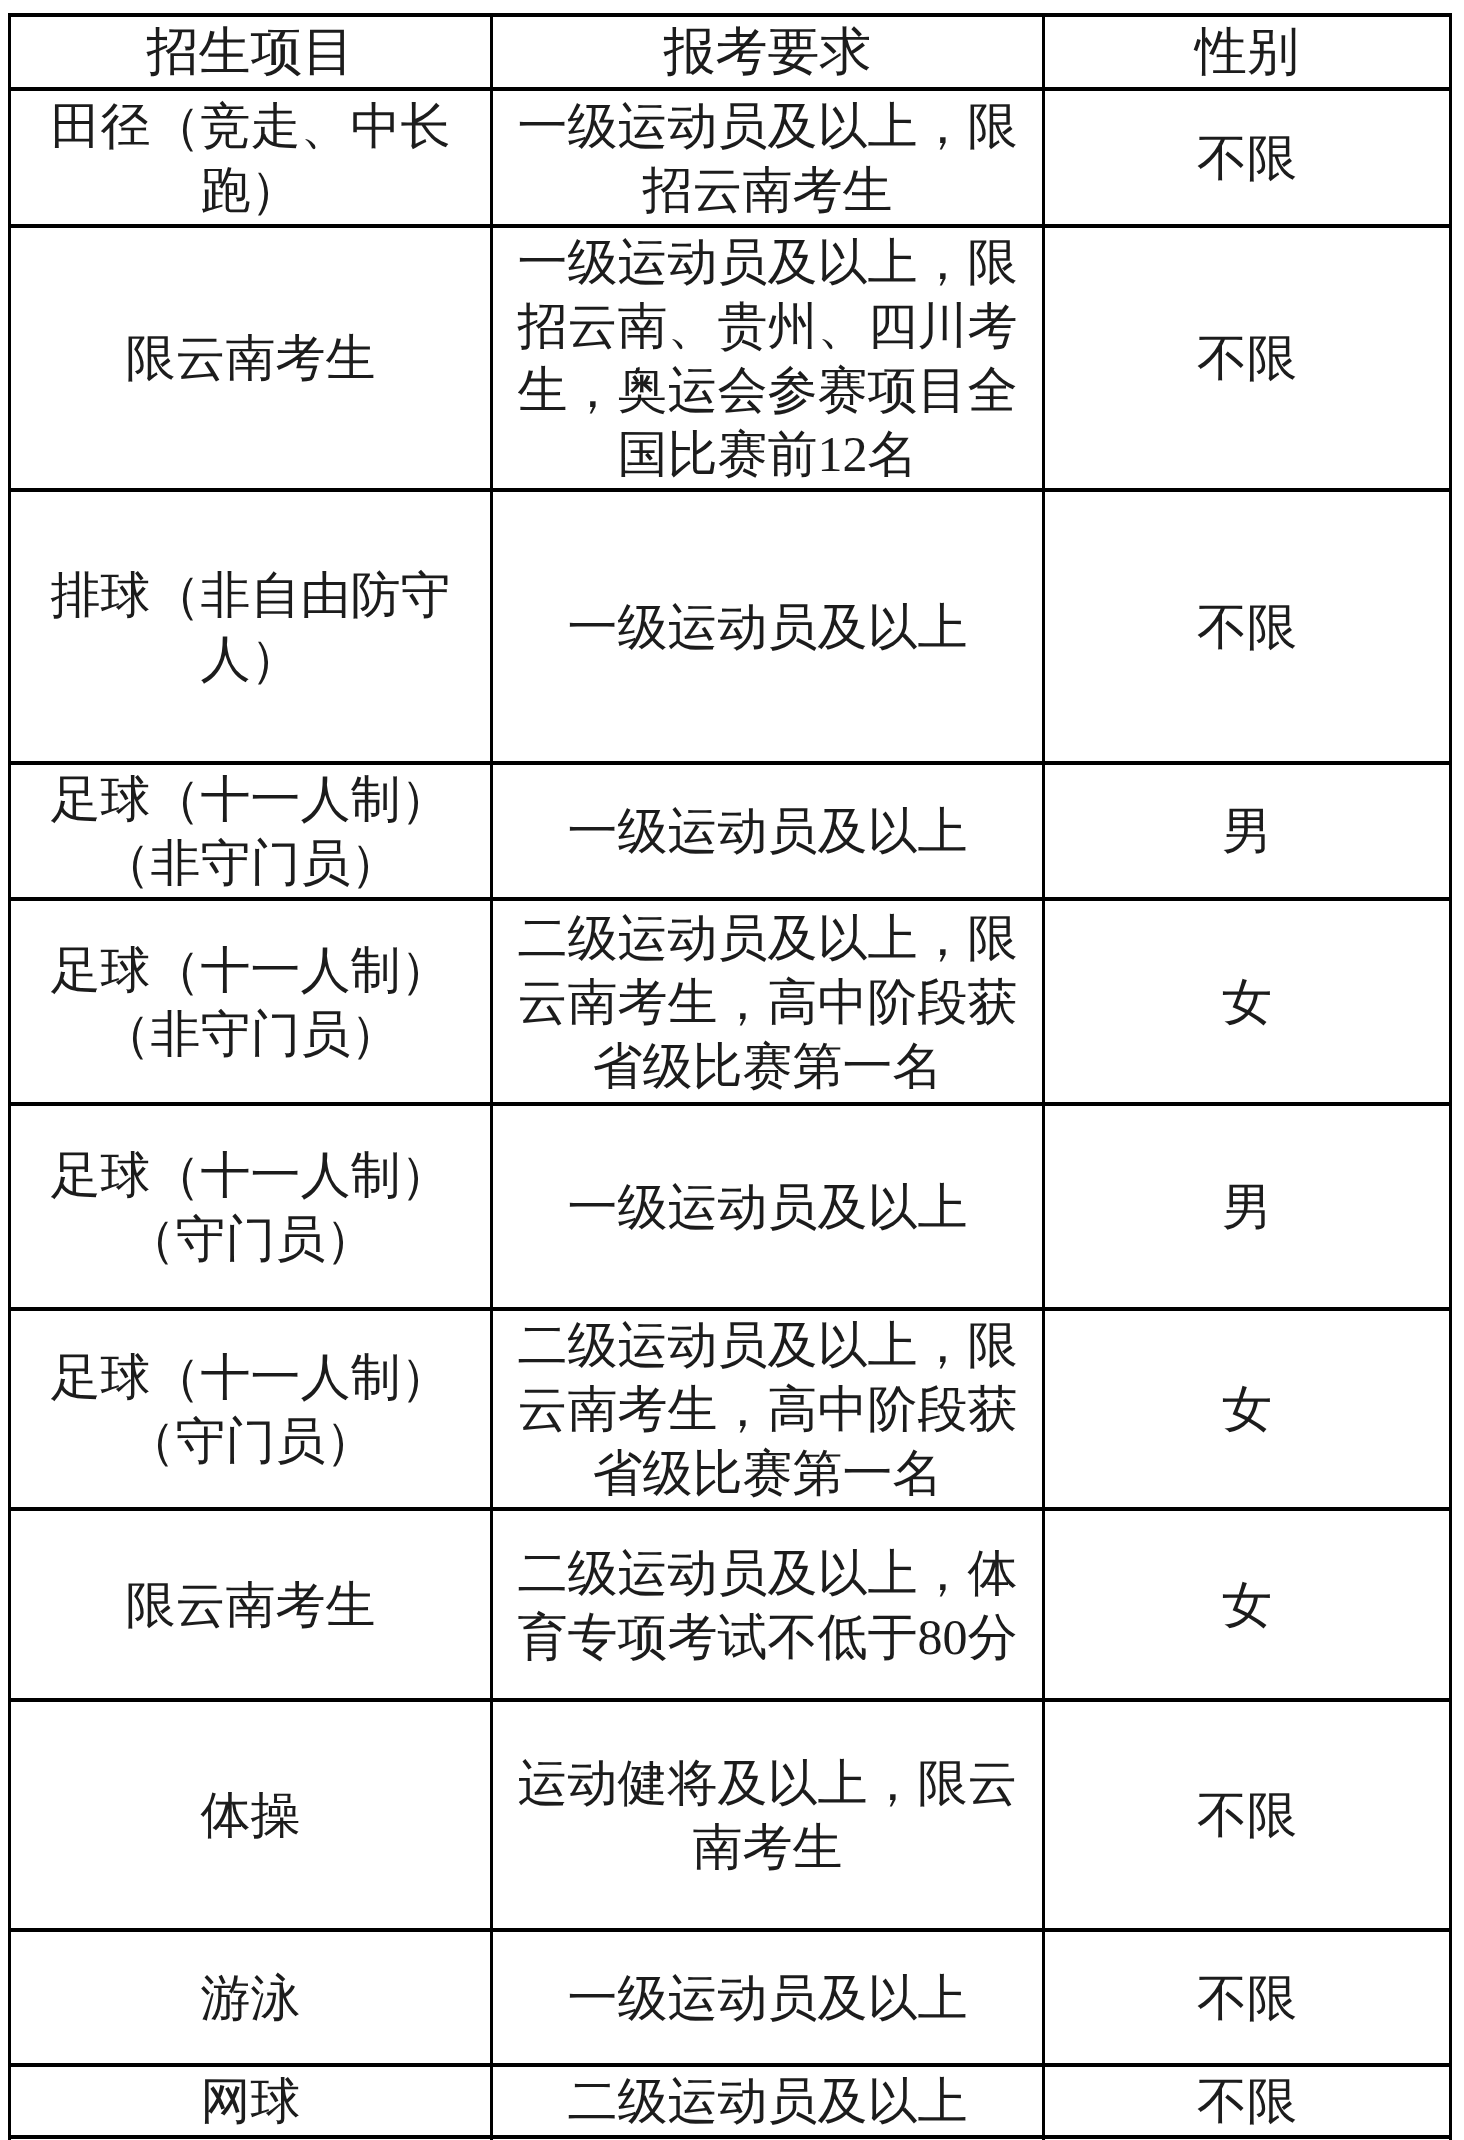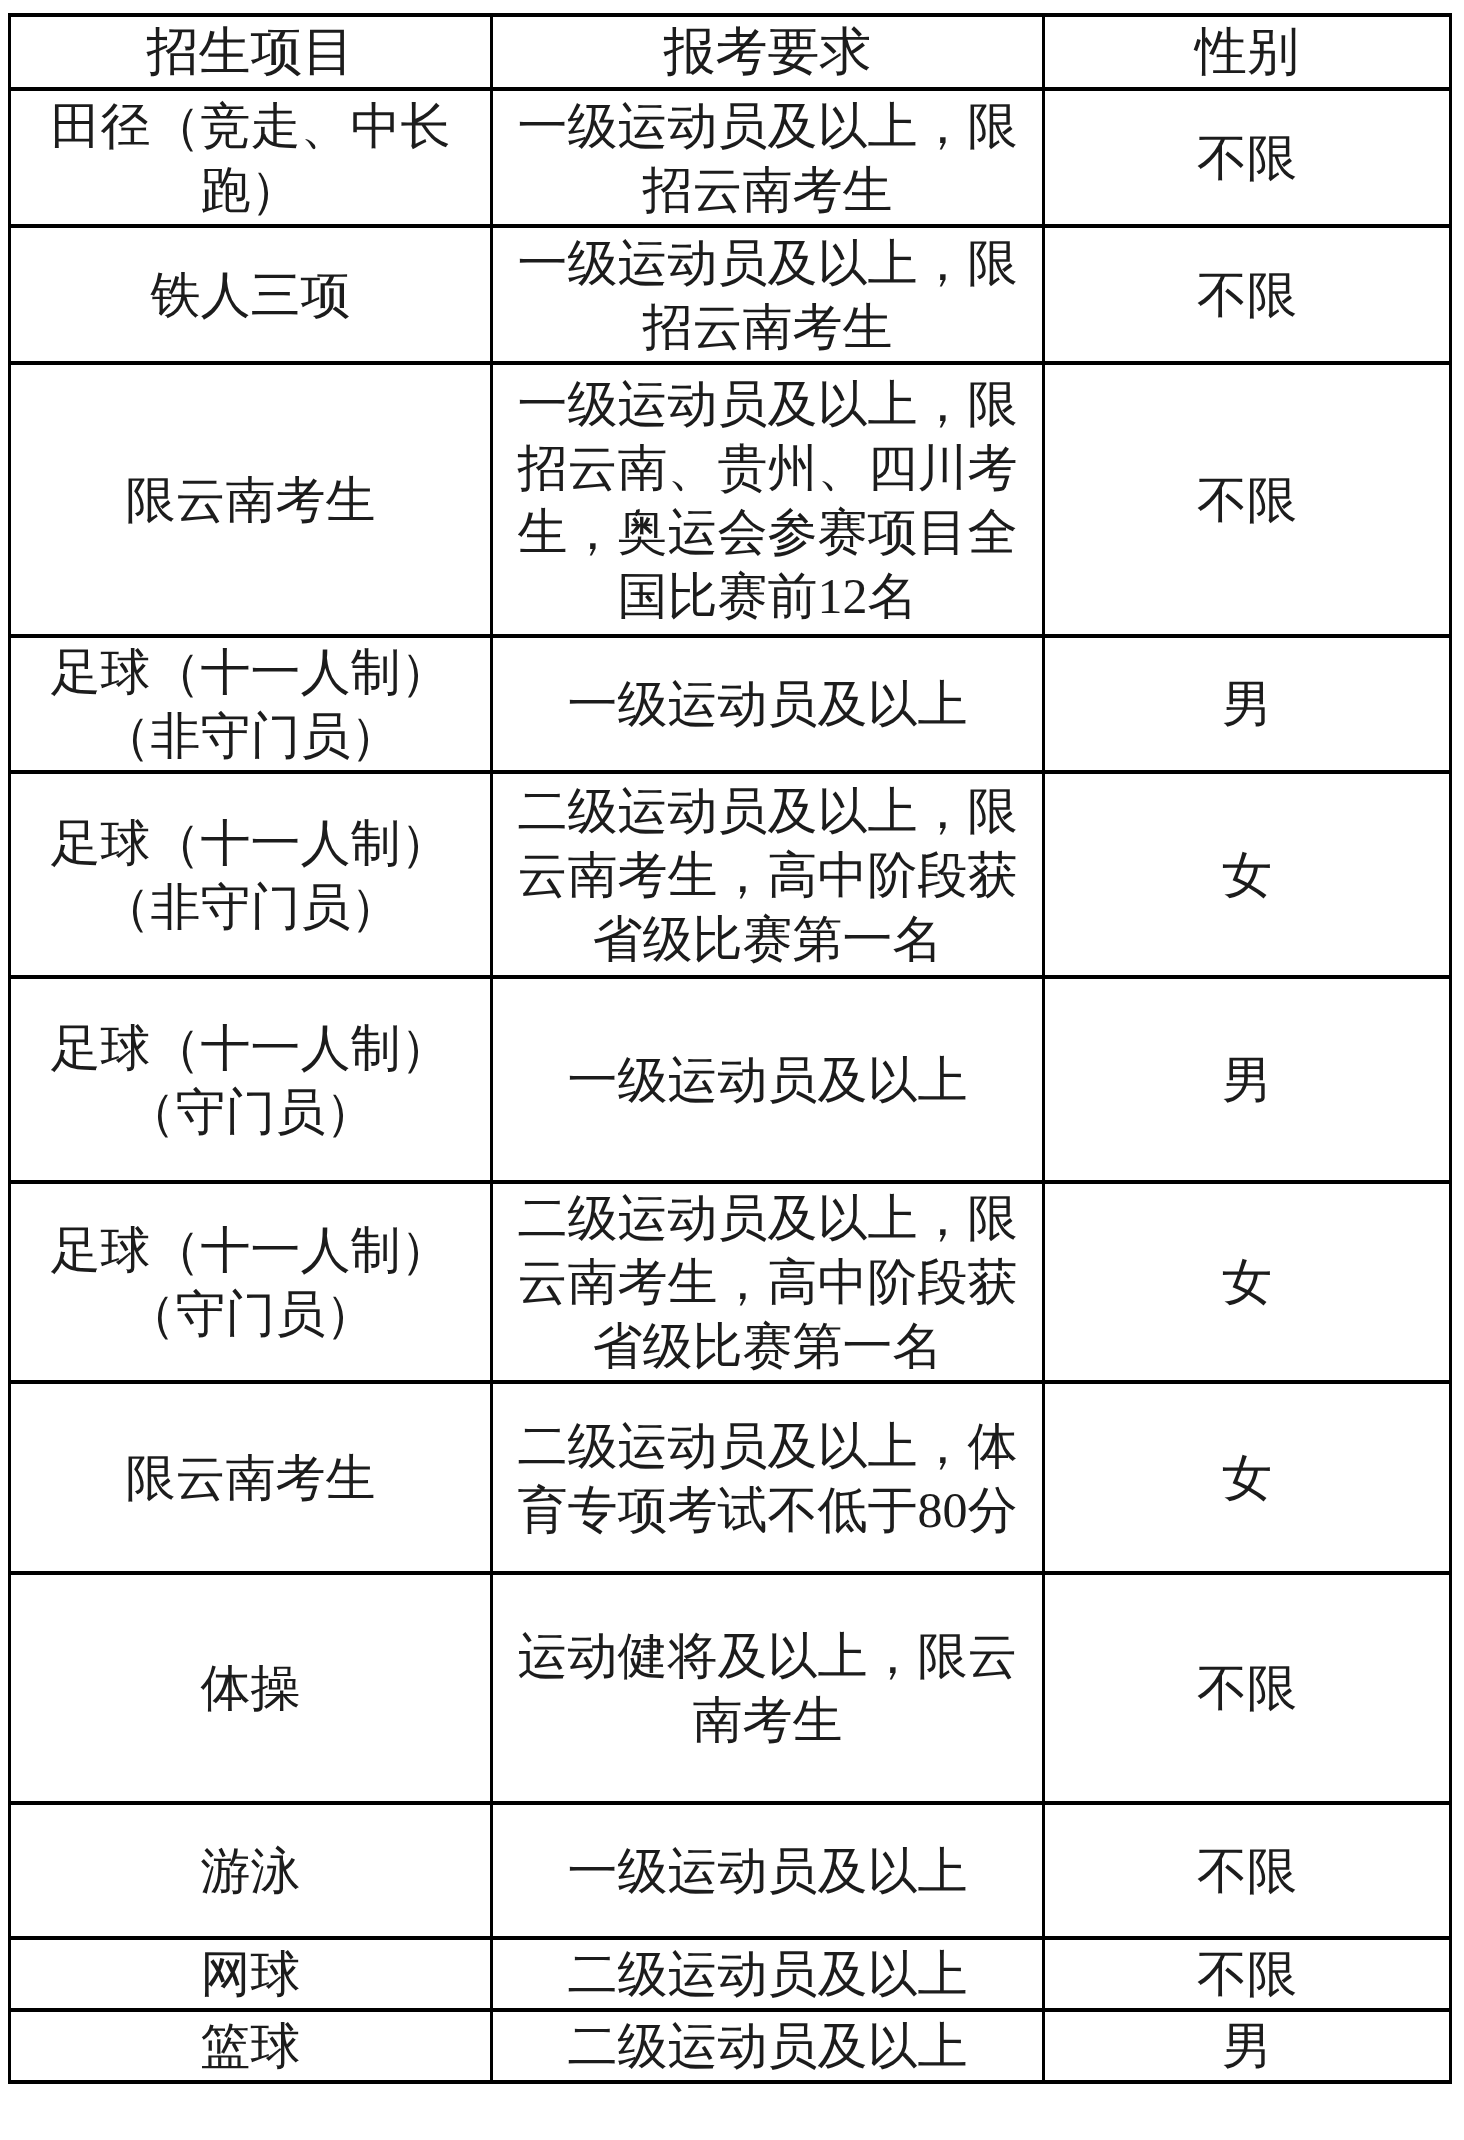--- a/index.html
+++ b/index.html
@@ -81,27 +81,27 @@
         <th>性别</th>
       </tr>
     </thead>
     <tbody id="table-body">
         <tr>
           <td>田径（竞走、中长跑）</td>
           <td>一级运动员及以上，限招云南考生</td>
           <td>不限</td>
         </tr>
         <tr>
-          <td>铁人三项</td>
-          <td>一级运动员及以上，限招云南考生</td>
+          <td>限云南考生</td>
+          <td>一级运动员及以上，限招云南、贵州、四川考生，奥运会参赛项目全国比赛前12名</td>
           <td>不限</td>
         </tr>
         <tr>
-          <td>限云南考生</td>
-          <td>一级运动员及以上，限招云南、贵州、四川考生，奥运会参赛项目全国比赛前12名</td>
+          <td>排球（非自由防守人）</td>
+          <td>一级运动员及以上</td>
           <td>不限</td>
         </tr>
         <tr>
           <td>足球（十一人制）（非守门员）</td>
           <td>一级运动员及以上</td>
           <td>男</td>
         </tr>
         <tr>
           <td>足球（十一人制）（非守门员）</td>
           <td>二级运动员及以上，限云南考生，高中阶段获省级比赛第一名</td>

